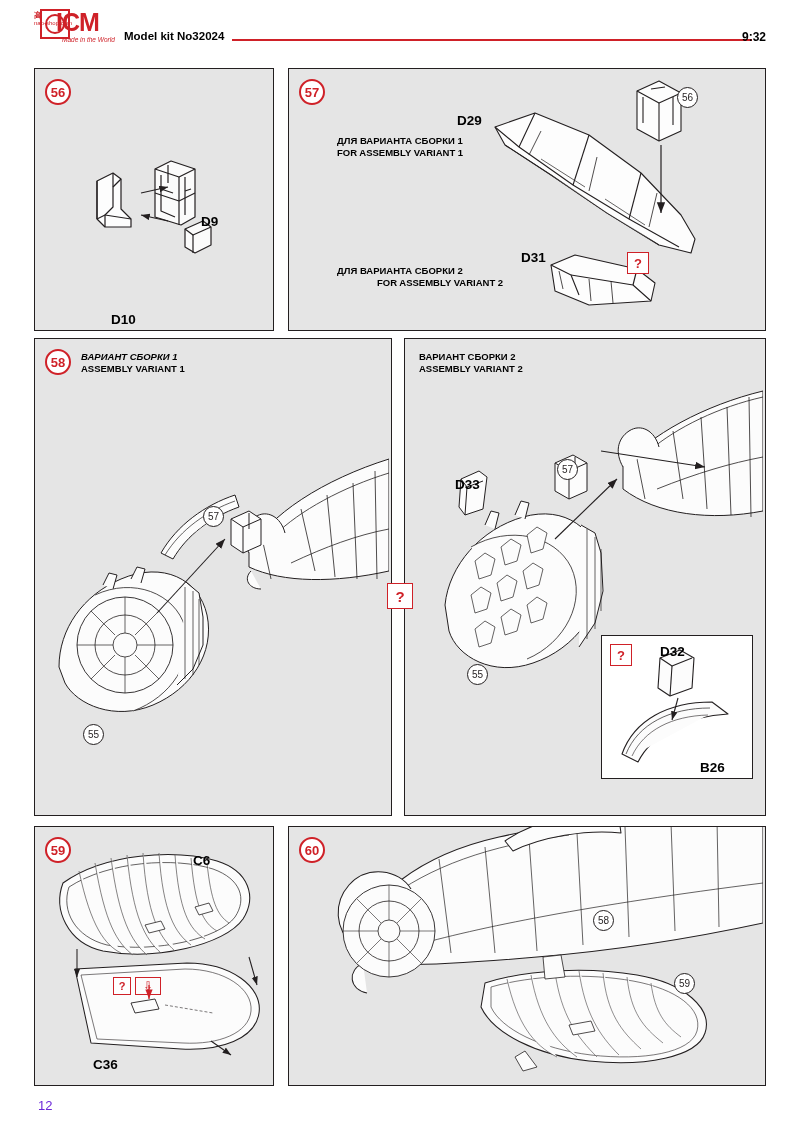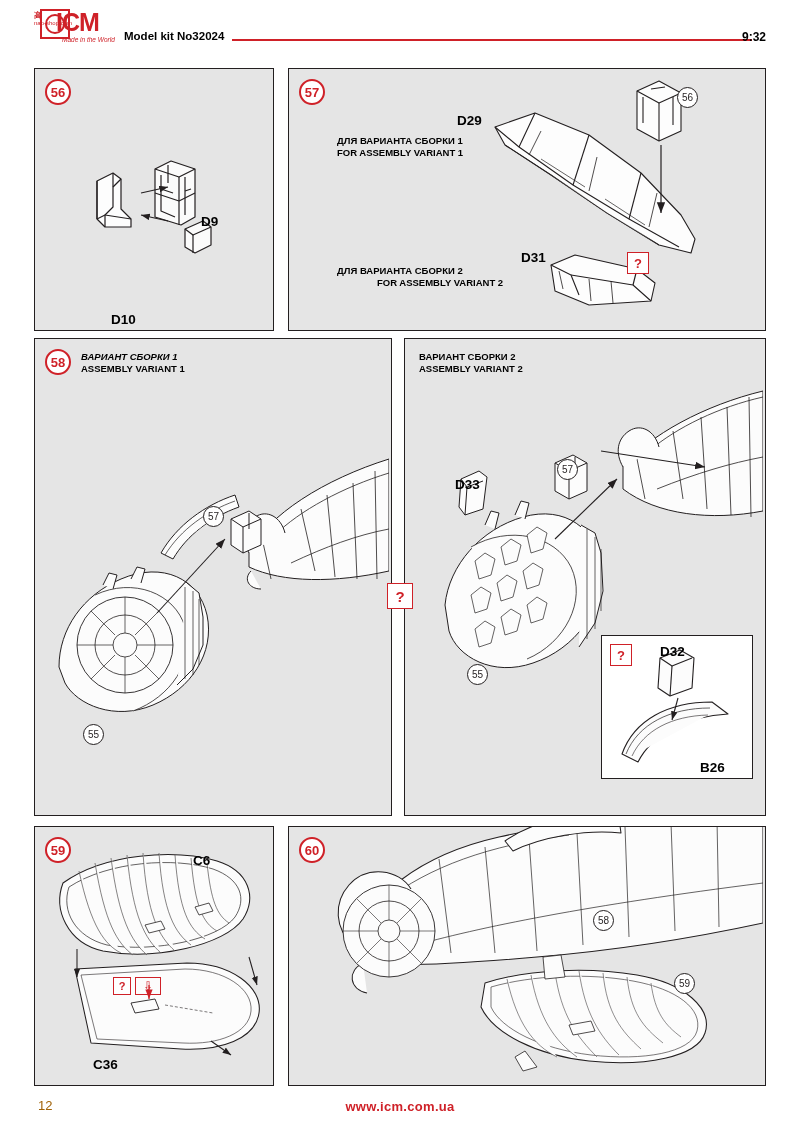--- a/index.html
+++ b/index.html
@@ -112,21 +112,21 @@
     display:flex;align-items:center;justify-content:center;
     background:#fff;box-sizing:border-box;
   }
   .sub-box{
     position:absolute;
     border:1.4px solid #231f20;
     background:#fff;box-sizing:border-box;
   }
   .footer-page{
     position:absolute;left:38px;top:1098px;
-    font-size:13px;color:#a16207;
+    font-size:13px;color:#6d28d9;
   }
   .footer-url{
     position:absolute;left:0;top:1099px;width:800px;
     text-align:center;
     font-size:13px;font-weight:bold;color:#cf2128;
     letter-spacing:0.3px;
   }
   svg{display:block;}
 </style>
 </head>
@@ -509,15 +509,14 @@
 
         <path d="M254 130 L272 128 L276 150 L256 152 Z" stroke-width="0.8"></path>
       </g>
     </svg>
 
     <div class="ref-circle" style="left:304px;top:83px;">58</div>
     <div class="ref-circle" style="left:385px;top:146px;">59</div>
   </div>
 
   <div class="footer-page">12</div>
-  <div class="footer-url">www.icm.com.ua</div>
 
 </div>
 
 </body></html>

